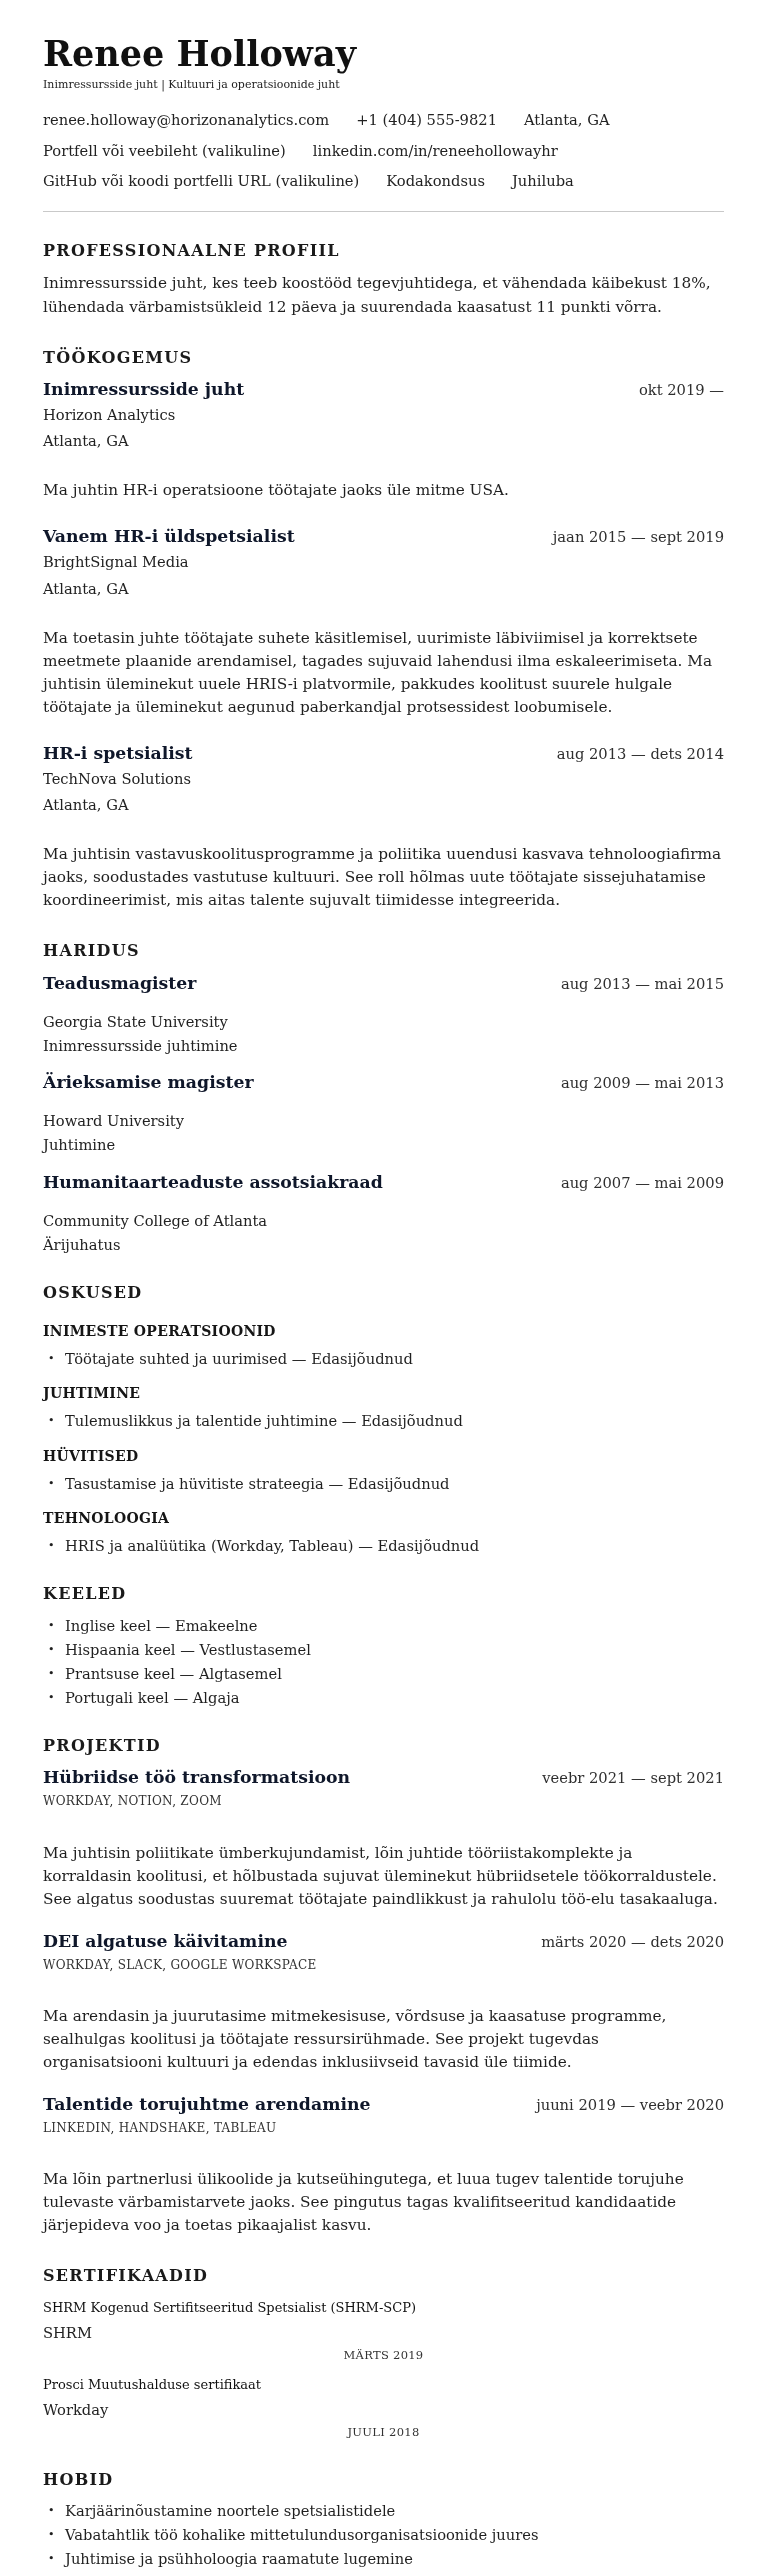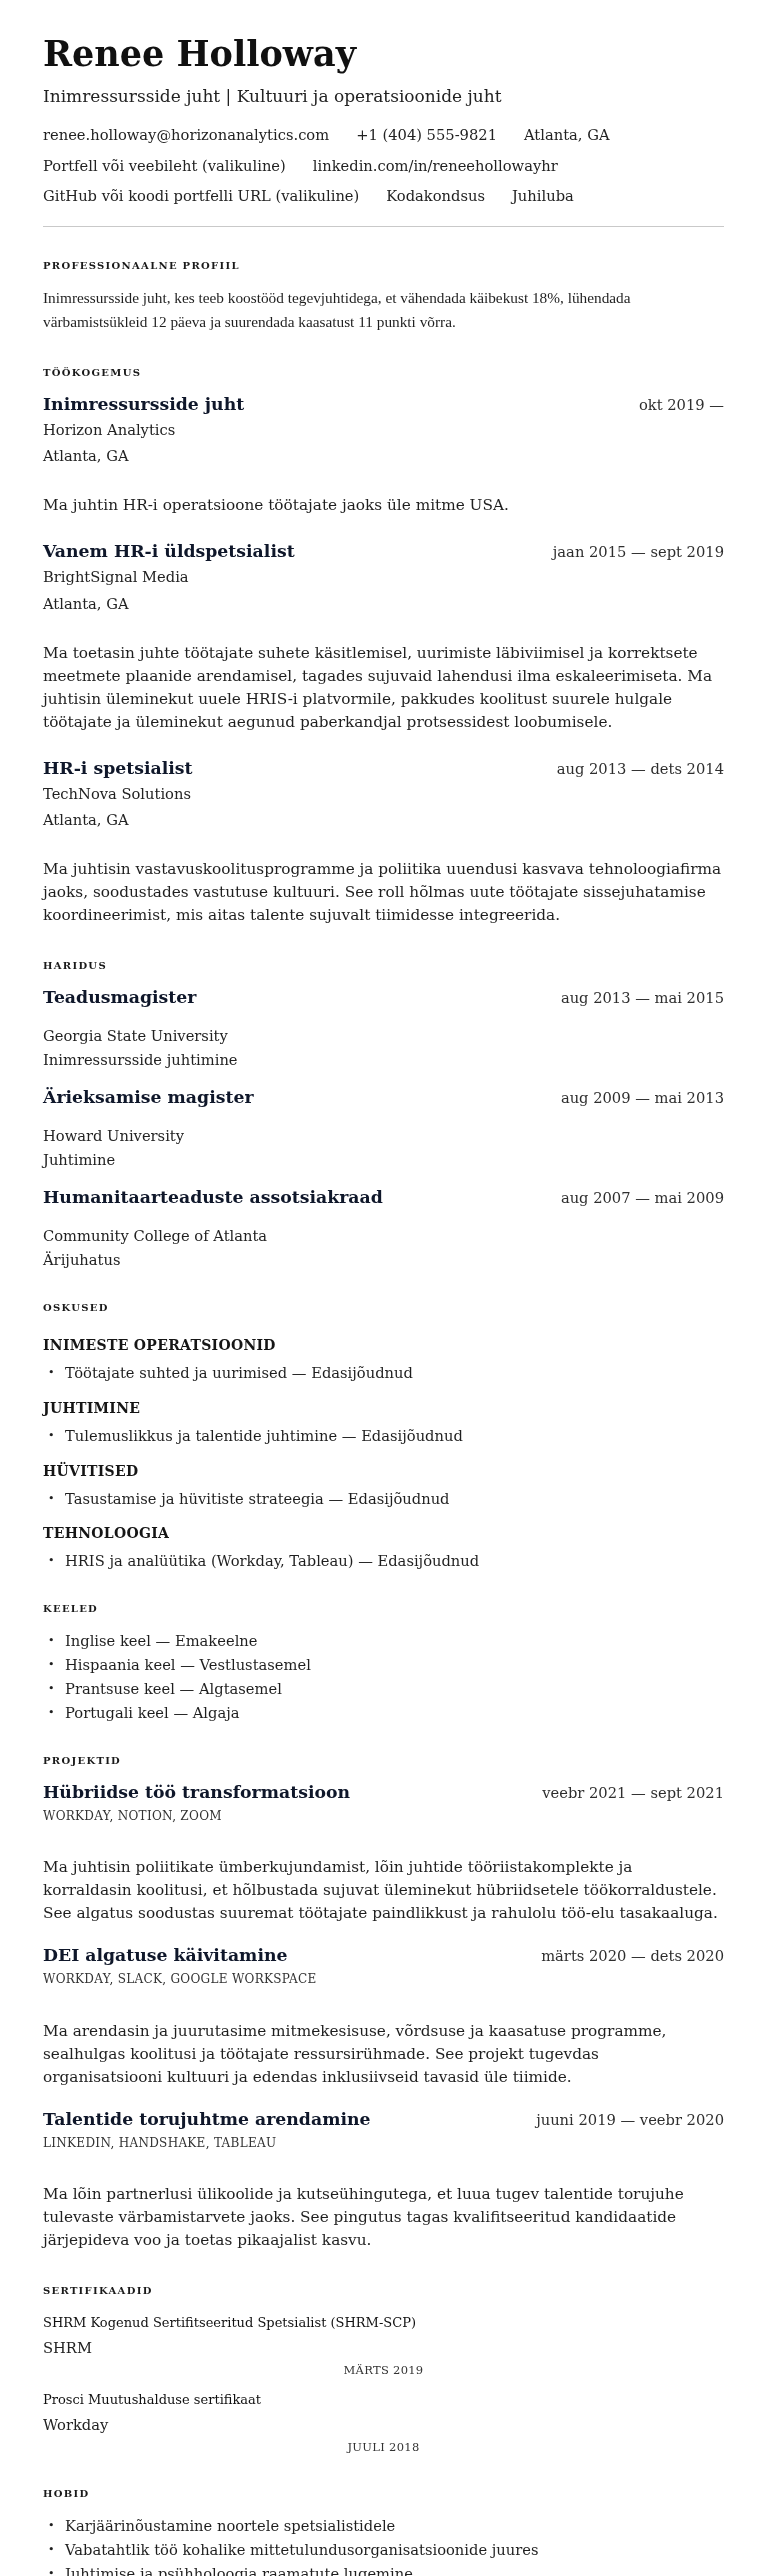--- a/index.html
+++ b/index.html
@@ -15,56 +15,55 @@
 
   
   .name {
     font-size: 35px;
     font-weight: 700;
     line-height: 1.2;
     margin: 0;
     color: #111;
   }
   .headline {
-    font-size: 17px;
+    font-size: 11px;
     line-height: 1.3;
-    margin-top: 10px;
+    margin-top: 3px;
     color: #222;
   }
   .contact-row {
     display: flex;
     gap: 27px;
     font-size: 14.7px;
     line-height: 19px;
     margin-top: 11.5px;
     color: #222;
   }
   .contact-row.first { margin-top: 18px; }
   .divider {
     border: none;
     border-top: 1.3px solid #c9c9c9;
     margin: 20.5px 0 0 0;
   }
 
   
   .sec-heading {
-    font-size: 10px;
+    font-size: 16px;
     font-weight: 700;
     letter-spacing: 1.3px;
     line-height: 16.6px;
     margin: 31px 0 0 0;
     color: #1a1a1a;
   }
   .profile-text {
     font-size: 15.3px;
     line-height: 24px;
     margin: 11.5px 0 0 0;
     max-width: 680px;
     color: #1f1f1f;
-    font-family: Liberation Serif, serif;
   }
 
   
   .entry { margin-top: 23px; }
   .sec-heading + .entry { margin-top: 11.5px; }
   .entry-head {
     display: flex;
     justify-content: space-between;
     align-items: baseline;
   }

